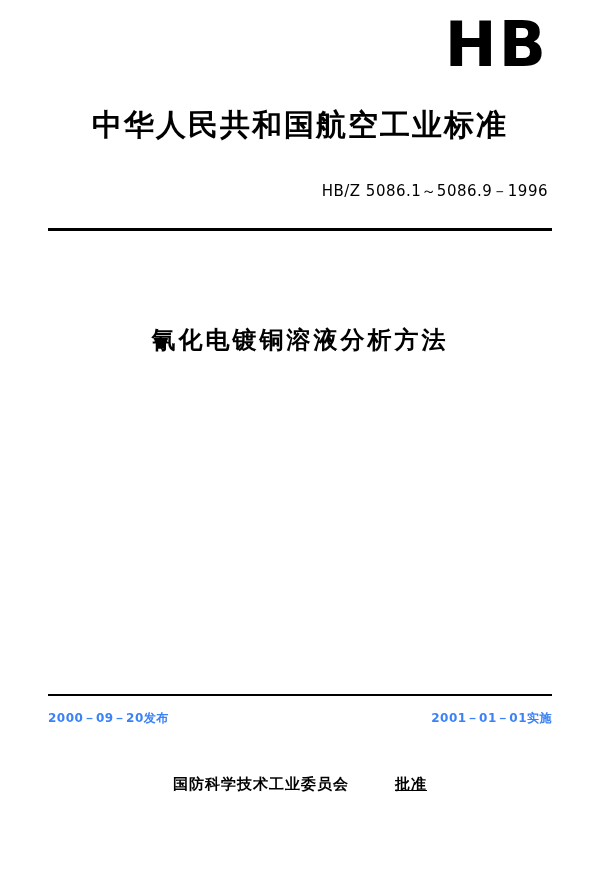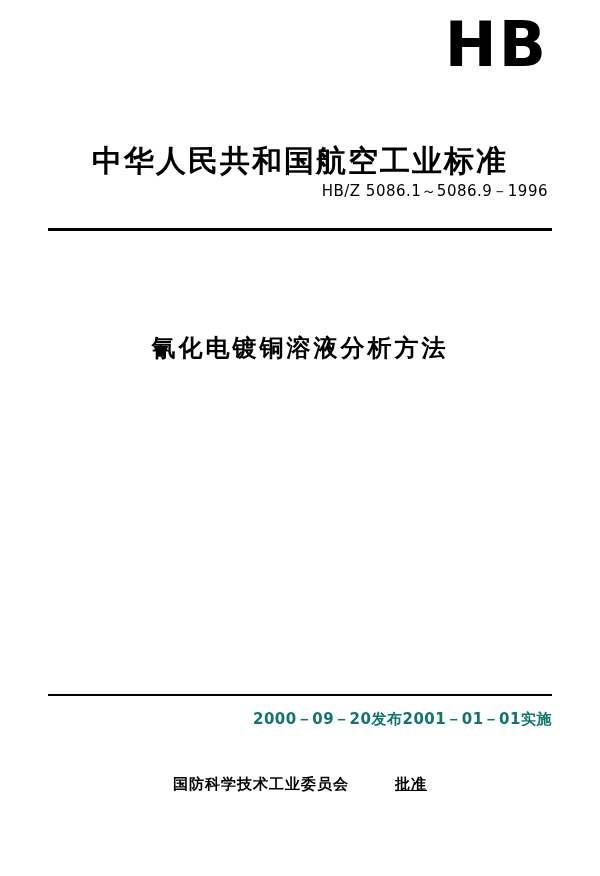--- a/index.html
+++ b/index.html
@@ -42,21 +42,20 @@
     position: absolute;
     top: 105px;
     left: 0;
     width: 600px;
     text-align: center;
     font-family: Liberation Serif, serif;
     font-weight: bold;
     font-size: 30px;
     letter-spacing: 2px;
     color: #000000;
-    margin-top: 36px;
   }
 
   
   .std-number {
     position: absolute;
     top: 182px;
     left: 0;
     right: 52px;
     text-align: right;
     font-family: "DejaVu Sans", sans-serif;
@@ -71,21 +70,21 @@
     top: 228px;
     left: 48px;
     width: 504px;
     height: 3px;
     background: #000000;
   }
 
   
   .doc-title {
     position: absolute;
-    top: 332px;
+    top: 324px;
     left: 0;
     width: 600px;
     text-align: center;
     font-family: "DejaVu Sans", sans-serif;
     font-weight: bold;
     font-size: 24px;
     letter-spacing: 3px;
     color: #000000;
   }
 
@@ -99,26 +98,26 @@
     background: #000000;
   }
 
   
   .dates {
     position: absolute;
     top: 710px;
     left: 48px;
     width: 504px;
     display: flex;
-    justify-content: flex-end;
+    justify-content: space-between;
     font-family: "DejaVu Sans", sans-serif;
     font-weight: bold;
-    font-size: 15px;
+    font-size: 12px;
     letter-spacing: 0.5px;
-    color: #0f766e;
+    color: #3b82f6;
   }
 
   
   .authority {
     position: absolute;
     top: 775px;
     left: 0;
     width: 600px;
     text-align: center;
     font-family: "DejaVu Sans", sans-serif;

